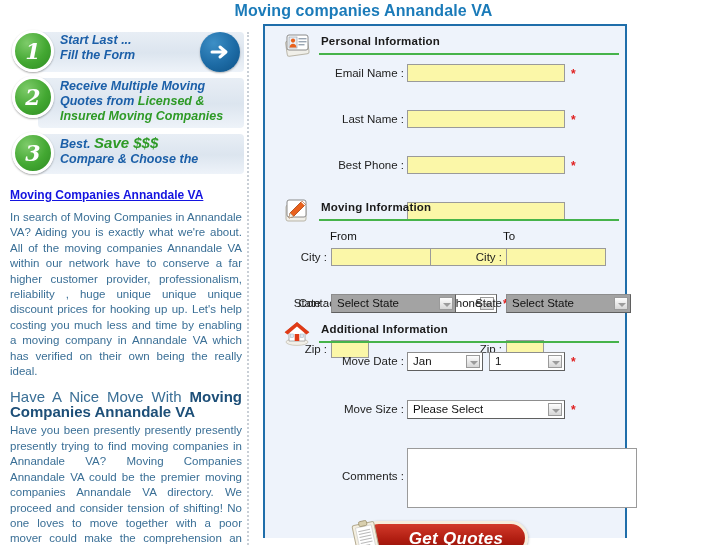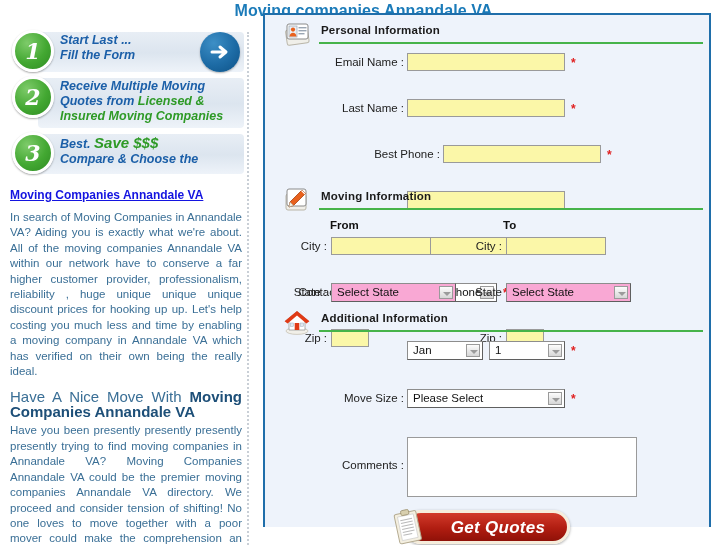--- a/index.html
+++ b/index.html
@@ -120,22 +120,22 @@
     margin: 4px 2px 0 2px;
     font-size: 11.5px;
     color: #3a6f96;
     text-align: justify;
     line-height: 15.4px;
   }
 
   
   .form-panel {
     position: absolute;
-    left: 263px; top: 13px;
-    width: 448px; height: 514px;
+    left: 263px; top: 24px;
+    width: 364px; height: 514px;
     background: #eef3fb;
     border: 2px solid #1f6eaa;
     border-bottom: none;
   }
 
   .sec {
     position: relative;
     margin: 0;
   }
   .sec-head {
@@ -202,21 +202,21 @@
     font-family: "Liberation Sans", sans-serif;
     font-size: 11.5px;
     resize: none;
   }
 
   
   .sel {
     position: absolute;
     top: 0;
     height: 19px;
-    background: #f9a8d4;
+    background: #a3a3a3;
     border: 1px solid #8d8d8d;
     border-right-color: #5f5f5f;
     border-bottom-color: #5f5f5f;
     font-size: 11.5px;
     color: #111;
     line-height: 17px;
     padding-left: 5px;
     white-space: nowrap;
     overflow: hidden;
   }
@@ -234,21 +234,21 @@
     left: 3px; top: 5px;
     border-left: 4px solid transparent;
     border-right: 4px solid transparent;
     border-top: 4px solid #9b9b9b;
   }
 
   .col-head {
     position: absolute;
     top: 2px;
     font-size: 11.5px;
-    font-weight: bold;
+    font-weight: normal;
     color: #111;
   }
 
   .submit-wrap {
     position: absolute;
     left: 0; right: 0; top: 495px;
     text-align: center;
   }
   .btn-quotes {
     position: relative;
@@ -354,21 +354,21 @@
           <input class="txt" style="left: 142px; width: 158px;" type="text" value="">
           <span class="req" style="left:306px;">*</span>
         </div>
 
         <div class="row" style="top:22px;">
           <span class="lbl">Last Name :</span>
           <input class="txt" style="left: 142px; width: 158px;" type="text" value="">
           <span class="req" style="left:306px;">*</span>
         </div>
 
-        <div class="row" style="top:44px;margin-left:36px;">
+        <div class="row" style="top:44px;">
           <span class="lbl">Best Phone :</span>
           <input class="txt" style="left: 142px; width: 158px;" type="text" value="">
           <span class="req" style="left:306px;">*</span>
         </div>
 
         <div class="row" style="top:66px;">
           <input class="txt" style="left: 142px; width: 158px;" type="text" value="">
         </div>
 
         <div class="row" style="top:88px;">
@@ -453,20 +453,21 @@
             <rect x="17.5" y="15" width="3.2" height="3.4" fill="#dfe7ef" stroke="#9fb0c0" stroke-width=".5"></rect>
           </svg>
         </div>
         <div class="sec-title">Additional Information</div>
         <div class="sec-rule"></div>
       </div>
 
       <div style="position:relative; margin-top:8px; height:120px;">
 
         <div class="row" style="top:0px;">
+          <span class="lbl">Move Date :</span>
           <div class="sel white" style="left:142px; width:76px;">
             <span>Jan</span>
             <span class="arw"></span>
           </div>
           <div class="sel white" style="left:224px; width:76px;">
             <span>1</span>
             <span class="arw"></span>
           </div>
           <span class="req" style="left:306px;">*</span>
         </div>

